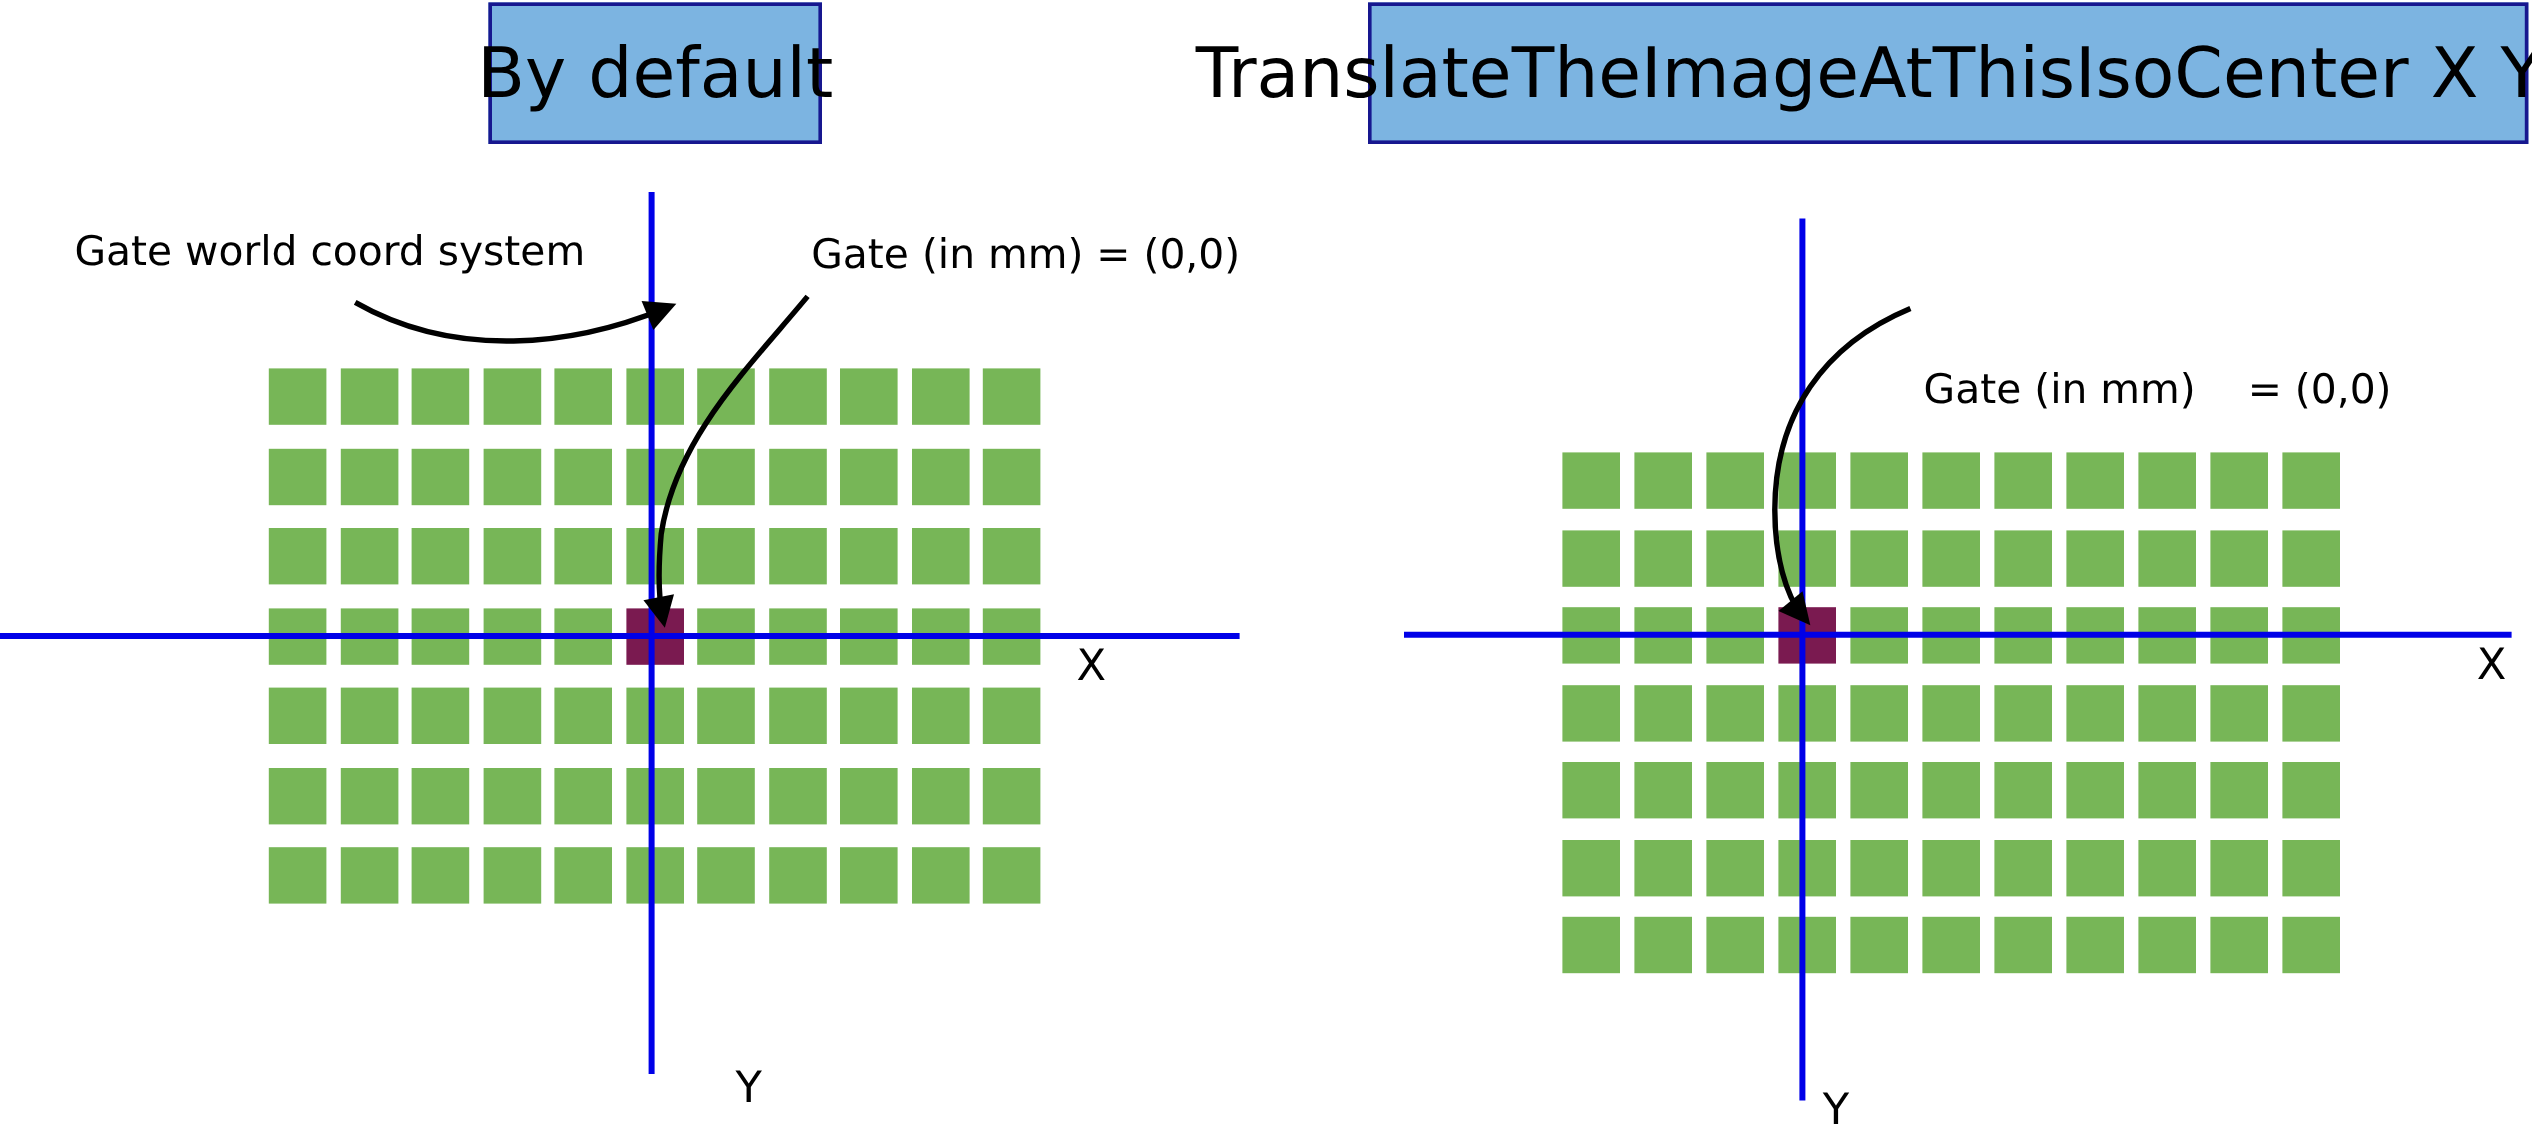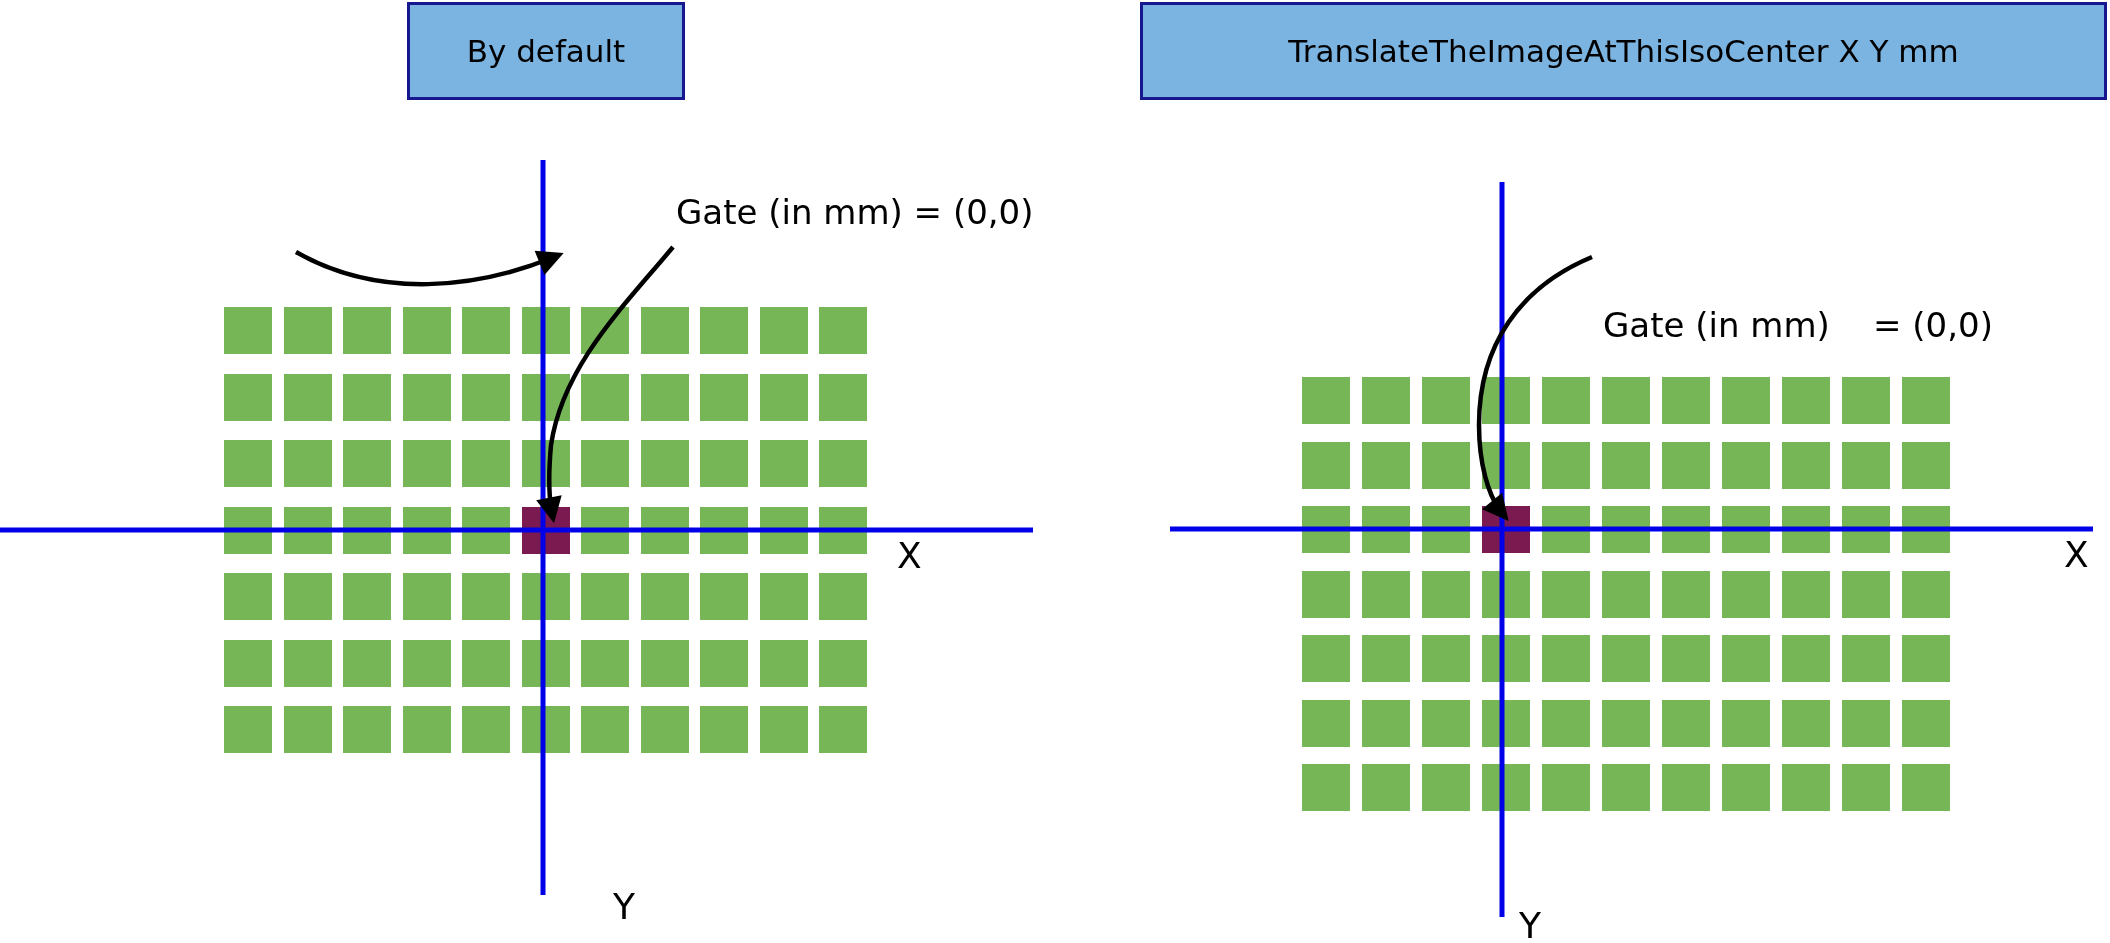--- a/index.html
+++ b/index.html
@@ -8,28 +8,28 @@
     width: 2110px;
     height: 943px;
     background: var(--bg, #fff);
     font-family: "DejaVu Sans", "Liberation Sans", sans-serif;
     color: var(--text, #000);
     overflow: hidden;
   }
   .title-box {
     position: absolute;
     top: 2px;
-    height: 98px;
+    height: 118px;
     background: var(--box-fill);
     border: 3px solid var(--box-border);
     box-sizing: border-box;
     display: flex;
     align-items: center;
     justify-content: center;
-    font-size: 31px;
+    font-size: 58px;
     white-space: nowrap;
   }
   #title-left  { left: 407px; width: 278px; }
   #title-right { left: 1140px; width: 967px; }
   .annotation {
     position: absolute;
     font-size: 34px;
     line-height: 44px;
     white-space: pre;
   }
@@ -235,20 +235,21 @@
     <line class="axis" x1="1170" y1="529" x2="2093" y2="529"></line>
     <line class="axis" x1="1502" y1="182" x2="1502" y2="917"></line>
 
     <path class="arrow" d="M 296 252 C 380 300, 478 288, 554 257" marker-end="url(#ah)"></path>
 
     <path class="arrow" d="M 673 247 C 625 305, 563 365, 551 445 C 548 478, 549 498, 552 513" marker-end="url(#ah)"></path>
 
     <path class="arrow" d="M 1592 257 C 1520 287, 1479 345, 1479 425 C 1479 463, 1488 496, 1502 513" marker-end="url(#ah)"></path>
   </svg>
 
+  <div class="annotation" id="ann-world">Gate world coord system</div>
 
   <div class="annotation" id="ann-origin-left">Gate (in mm) = (0,0)</div>
 
   <div class="annotation" id="ann-origin-right">
     <div>Gate (in mm)    = (0,0)</div>
   </div>
 
   <div class="axis-label" id="xlabel-left">X</div>
   <div class="axis-label" id="ylabel-left">Y</div>
   <div class="axis-label" id="xlabel-right">X</div>

